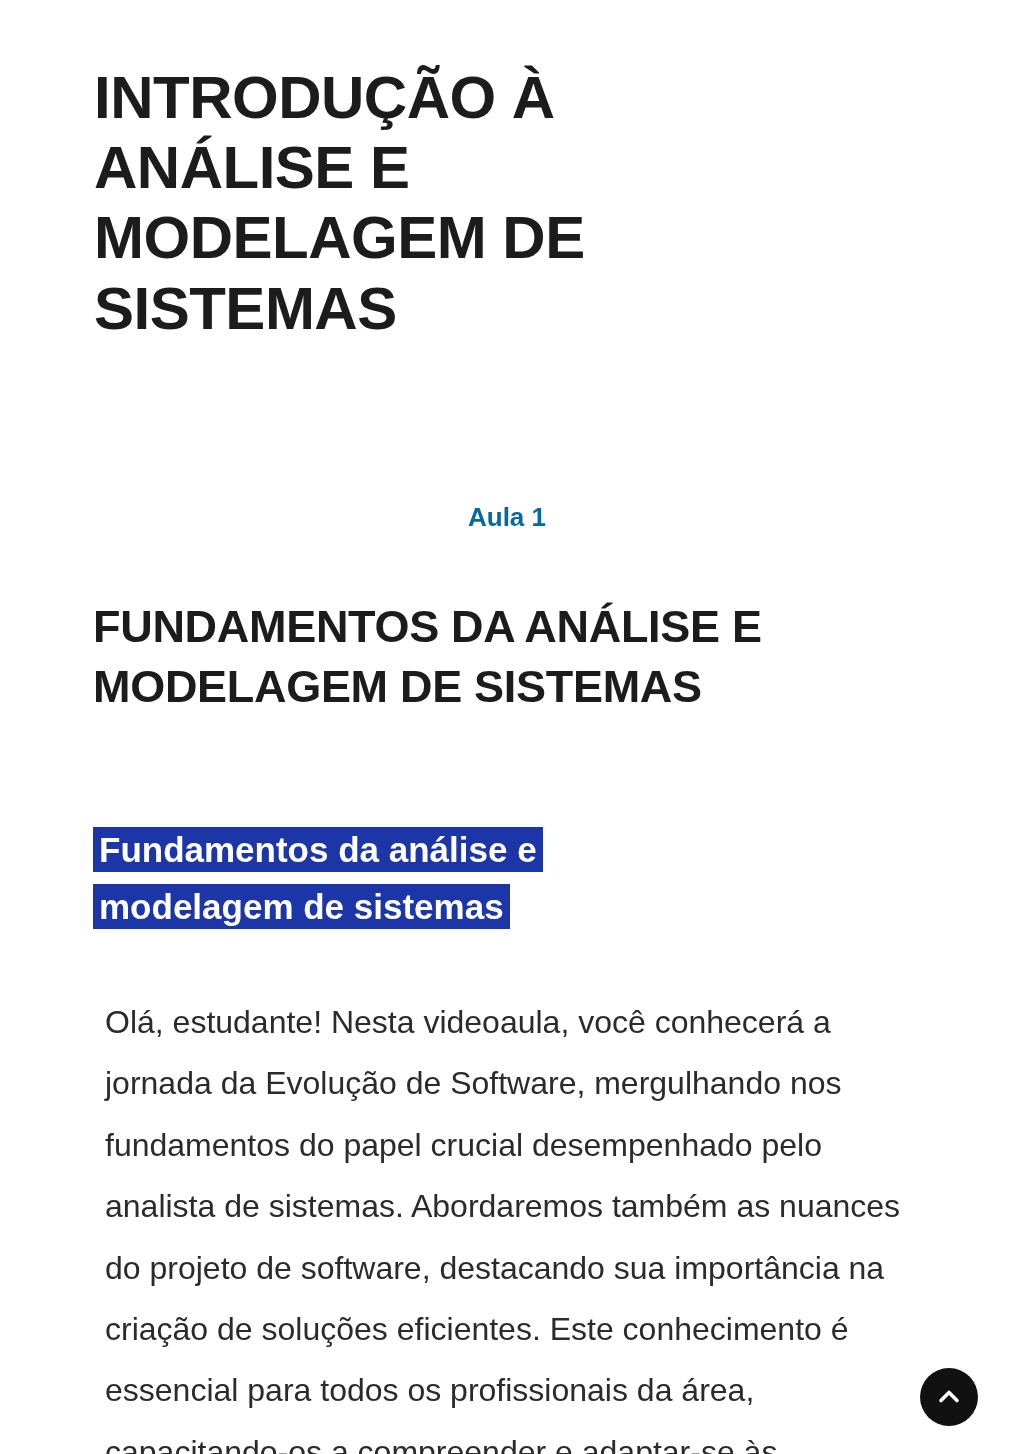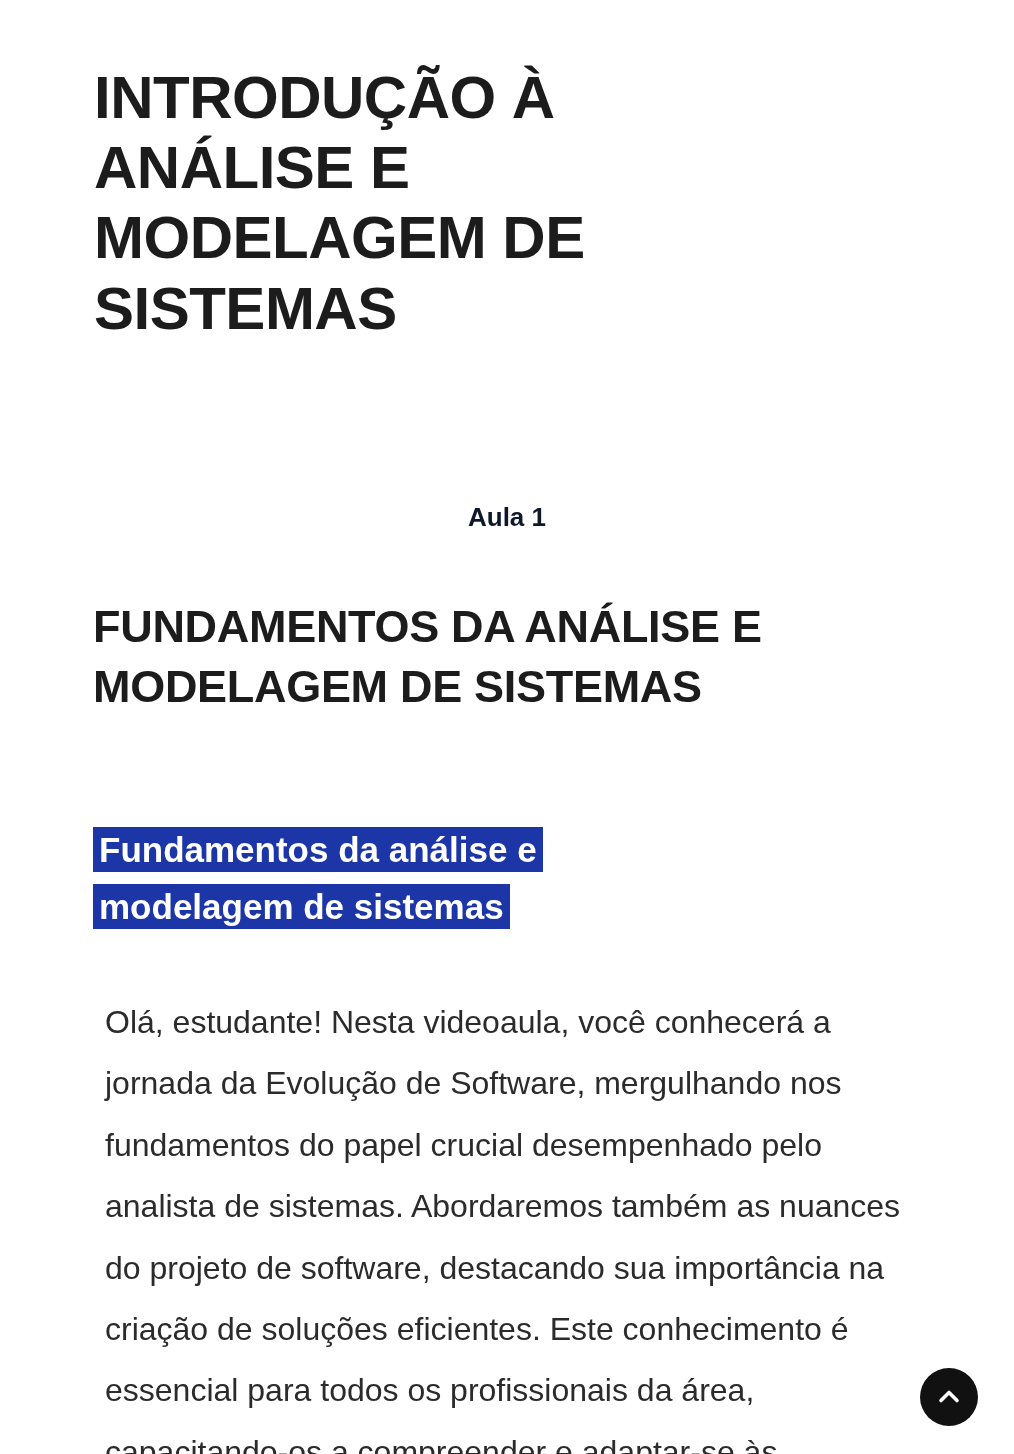--- a/index.html
+++ b/index.html
@@ -40,21 +40,21 @@
     color: #1c1c1c;
     max-width: 620px;
   }
 
   .lesson-label {
     margin: 8px;
     padding-top: 150px;
     text-align: center;
     font-size: 26px;
     font-weight: 700;
-    color: #0f172a;
+    color: #0369a1;
   }
 
   .section-title {
     margin: 0;
     padding-top: 56px;
     font-size: 45px;
     line-height: 1.33;
     font-weight: 700;
     letter-spacing: -0.3px;
     color: #1c1c1c;

